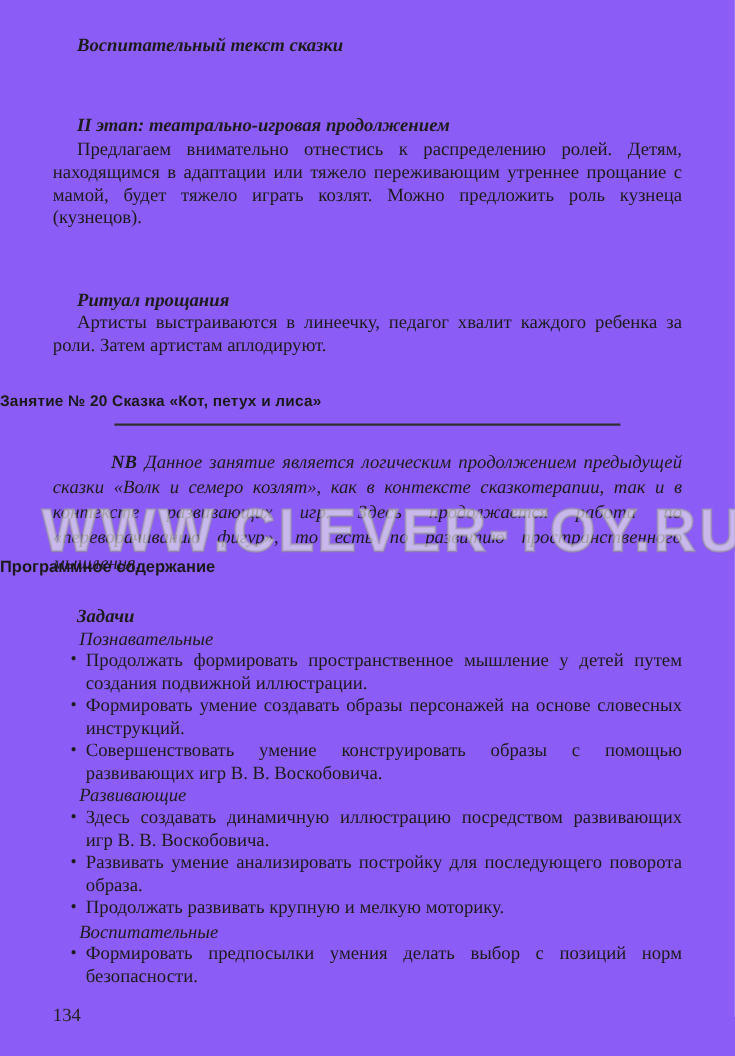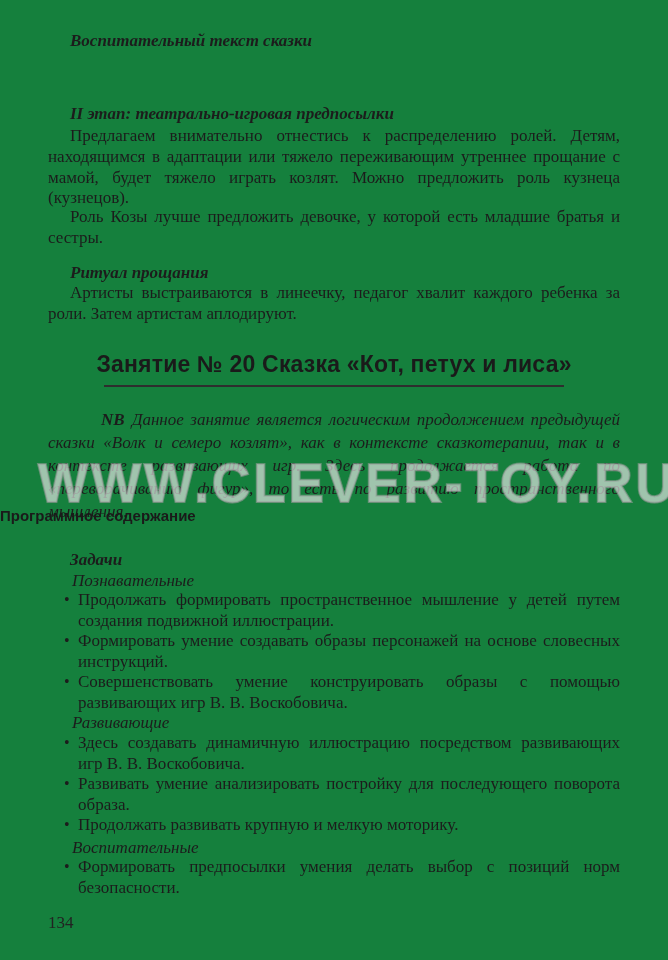--- a/index.html
+++ b/index.html
@@ -4,21 +4,21 @@
 <style>
   html, body { margin: 0; padding: 0; }
   body {
     width: 668px; height: 960px;
     background: #f4f4f4;
     font-family: "Liberation Serif", "DejaVu Serif", serif;
   }
   .page {
     position: relative;
     width: 668px; height: 960px;
-    background: #15803d;
+    background: #8b5cf6;
     overflow: hidden;
     color: #1c1c1c;
   }
   .abs { position: absolute; left: 48px; right: 48px; }
 
   .h-bi {
     font-size: 17px; line-height: 21px;
     font-weight: bold; font-style: italic;
     text-indent: 22px;
   }
@@ -30,23 +30,23 @@
   .para {
     font-size: 17px; line-height: 20.8px;
     text-align: justify;
     text-indent: 22px;
     margin: 0;
   }
   .para.italic { font-style: italic; }
 
   .lesson-title {
     position: absolute; left: 0; right: 0;
-    text-align: center;
+    text-align: left;
     font-family: "Liberation Sans", "DejaVu Sans", sans-serif;
-    font-weight: bold; font-size: 23px; line-height: 24px;
+    font-weight: bold; font-size: 14px; line-height: 24px;
     color: #1a1a1a;
     letter-spacing: 0.2px;
   }
   .title-rule {
     position: absolute; left: 50%;
     transform: translateX(-50%);
     width: 460px; height: 2px;
     background: #2e2e2e;
   }
   .subtitle {
@@ -100,25 +100,24 @@
   }
 </style>
 </head>
 <body>
 
 <div class="page">
 
   <div class="abs h-bi" style="top:30px">Воспитательный текст сказки</div>
 
 
-  <div class="abs h-bi" style="top:103px">II этап: театрально-игровая предпосылки</div>
+  <div class="abs h-bi" style="top:103px">II этап: театрально-игровая продолжением</div>
 
   <p class="abs para" style="top:126px">Предлагаем внимательно отнестись к распределению ролей. Детям, находящимся в адаптации или тяжело переживающим утреннее прощание с мамой, будет тяжело играть козлят. Можно предложить роль кузнеца (кузнецов).</p>
 
-  <p class="abs para" style="top:207px">Роль Козы лучше предложить девочке, у которой есть младшие братья и сестры.</p>
 
   <div class="abs h-bi" style="top:262px">Ритуал прощания</div>
 
   <p class="abs para" style="top:283px">Артисты выстраиваются в линеечку, педагог хвалит каждого ребенка за роли. Затем артистам аплодируют.</p>
 
   <div class="lesson-title" style="top:352px">Занятие № 20 Сказка «Кот, петух и лиса»</div>
 
   <div class="title-rule" style="top:385px"></div>
 
   <p class="abs nb-para" style="top:408px"><span class="nb-label">NB</span><span>Данное занятие является логическим продолжением предыдущей сказки «Волк и семеро козлят», как в контексте сказкотерапии, так и в контексте развивающих игр. Здесь продолжается работа по «переворачиванию фигур», то есть по развитию пространственного мышления.</span></p>

